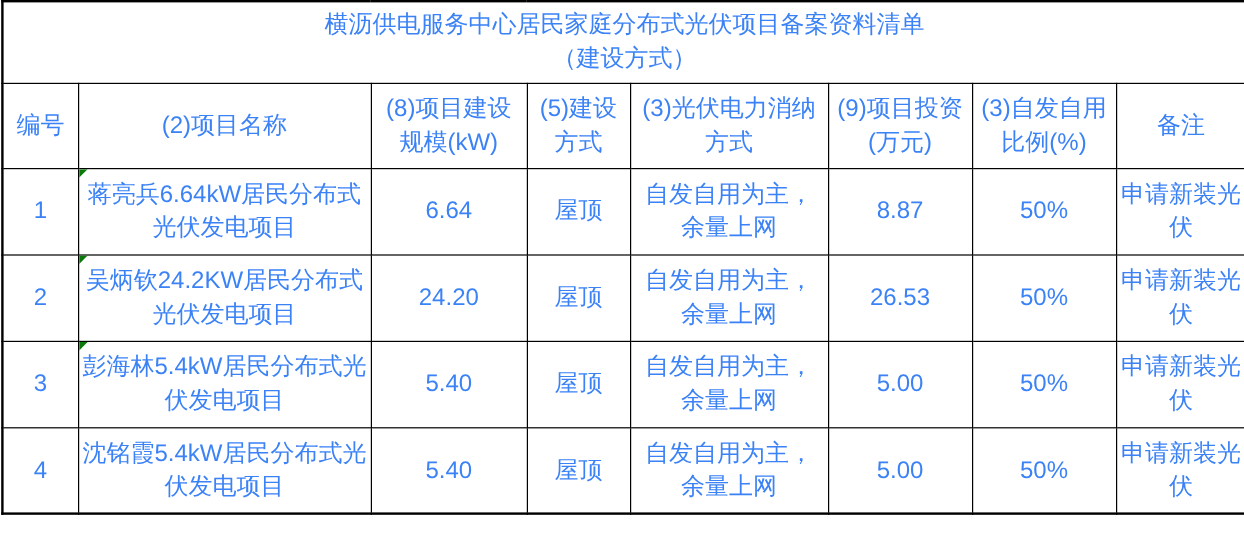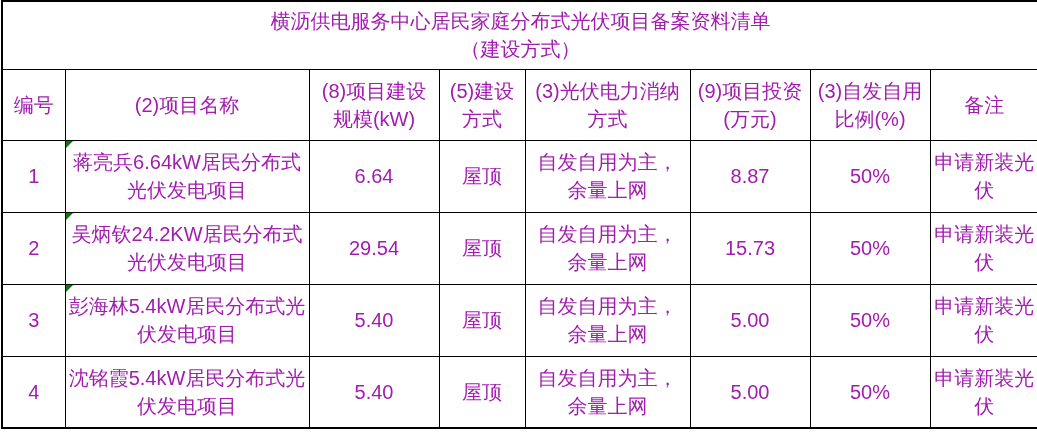--- a/index.html
+++ b/index.html
@@ -5,21 +5,21 @@
   html, body {
     margin: 0;
     padding: 0;
     background: #ffffff;
   }
   .doc {
     width: 1037px;
     height: 448px;
     background: #ffffff;
     font-family: "Liberation Sans", sans-serif;
-    color: #a21caf;
+    color: #3b82f6;
     box-sizing: border-box;
     overflow: hidden;
   }
   table.sheet {
     width: 1035px;
     margin: 0 1px;
     border-collapse: collapse;
     table-layout: fixed;
     border: 2px solid #000000;
   }
@@ -102,24 +102,24 @@
       <td>屋顶</td>
       <td>自发自用为主，余量上网</td>
       <td>8.87</td>
       <td>50%</td>
       <td>申请新装光伏</td>
     </tr>
 
     <tr class="data-row">
       <td>2</td>
       <td><span class="marker"></span><span>吴炳钦24.2KW居民分布式光伏发电项目</span></td>
-      <td>29.54</td>
+      <td>24.20</td>
       <td>屋顶</td>
       <td>自发自用为主，余量上网</td>
-      <td>15.73</td>
+      <td>26.53</td>
       <td>50%</td>
       <td>申请新装光伏</td>
     </tr>
 
     <tr class="data-row">
       <td>3</td>
       <td><span class="marker"></span><span>彭海林5.4kW居民分布式光伏发电项目</span></td>
       <td>5.40</td>
       <td>屋顶</td>
       <td>自发自用为主，余量上网</td>

